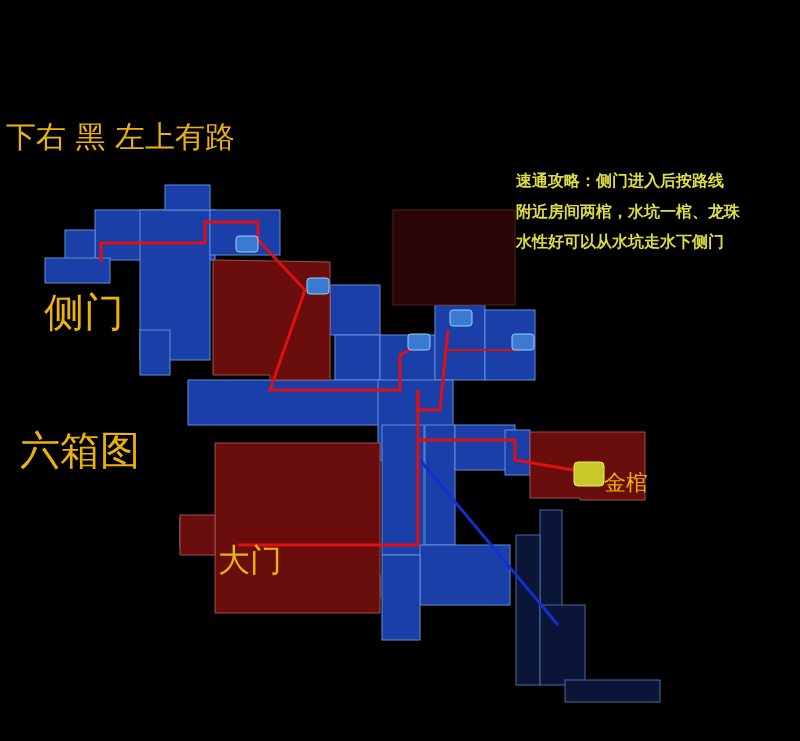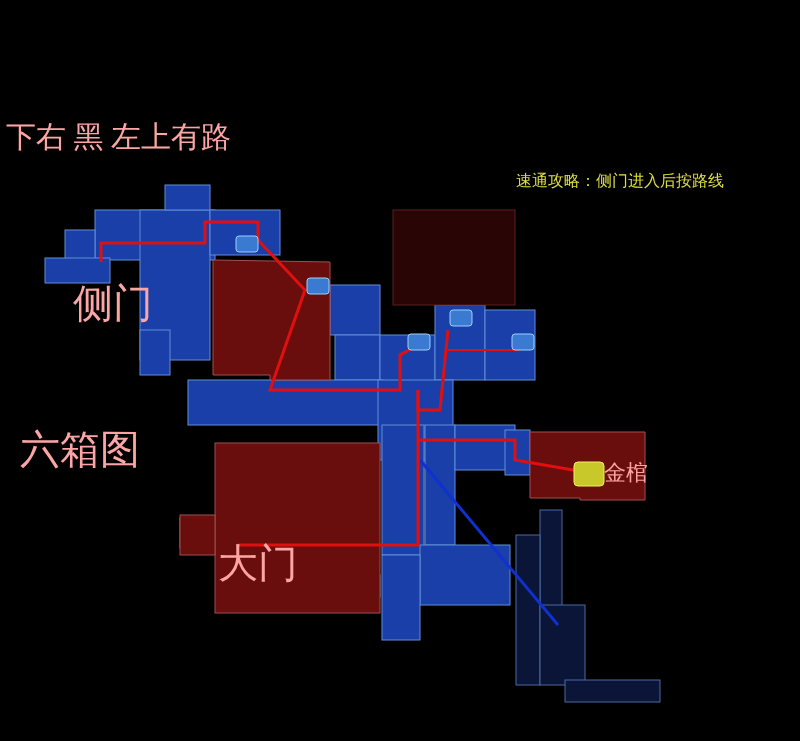--- a/index.html
+++ b/index.html
@@ -1,23 +1,23 @@
 <!DOCTYPE html>
 <html><head>
 <meta charset="utf-8">
 <style>
   html, body { margin:0; padding:0; background:#000; }
   body { width:800px; height:741px; position:relative; overflow:hidden; font-family:"DejaVu Sans", sans-serif; }
-  .label { position:absolute; color:#fca5a5; white-space:nowrap; line-height:1;font-family:Liberation Serif, serif; }
+  .label { position:absolute; color:#eab308; white-space:nowrap; line-height:1; }
   .title-top { left:6px; top:122px; font-size:30px; }
-  .side-gate { left:44px; top:284px; font-size:40px;margin-left:29px; }
+  .side-gate { left:44px; top:292px; font-size:40px; }
   .six-box { left:20px; top:430px; font-size:40px;text-align:center; }
-  .main-gate { left:218px; top:544px; font-size:40px; }
-  .gold-label { left:604px; top:462px; font-size:22px; }
-  .guide { position:absolute; left:516px; top:166px; color:#dede44; font-size:16px; line-height:30.5px; }
+  .main-gate { left:218px; top:544px; font-size:32px; }
+  .gold-label { left:604px; top:472px; font-size:22px; }
+  .guide { position:absolute; left:516px; top:166px; color:#dede44; font-size:16px; line-height:30.5px;font-weight:bold; }
   .guide div { white-space:nowrap; }
   svg.map { position:absolute; left:0; top:0; }
 </style>
 </head>
 <body>
 
 <svg class="map" width="800" height="741" viewBox="0 0 800 741">
 
   <g fill="#1a3fa8" stroke="#5f8fd8" stroke-width="1">
     <rect x="95" y="210" width="120" height="50"></rect>
@@ -90,13 +90,15 @@
 </svg>
 
 <div class="label title-top">下右 黑 左上有路</div>
 <div class="label side-gate">侧门</div>
 <div class="label six-box">六箱图</div>
 <div class="label main-gate">大门</div>
 <div class="label gold-label">金棺</div>
 
 <div class="guide">
   <div>速通攻略：侧门进入后按路线</div>
+  <div>附近房间两棺，水坑一棺、龙珠</div>
+  <div>水性好可以从水坑走水下侧门</div>
 </div>
 
 </body></html>

